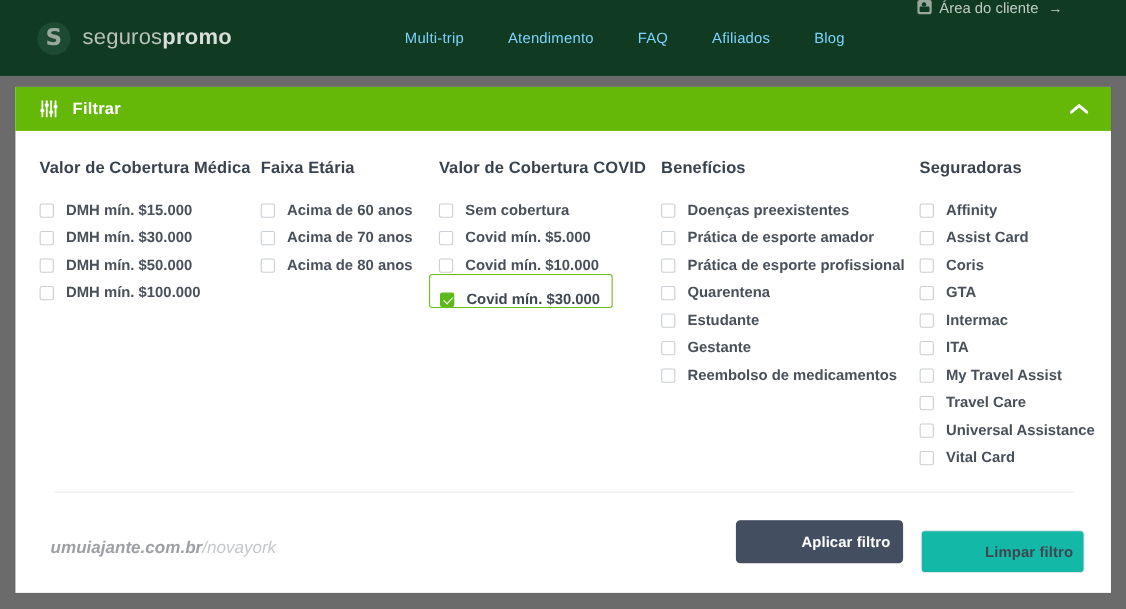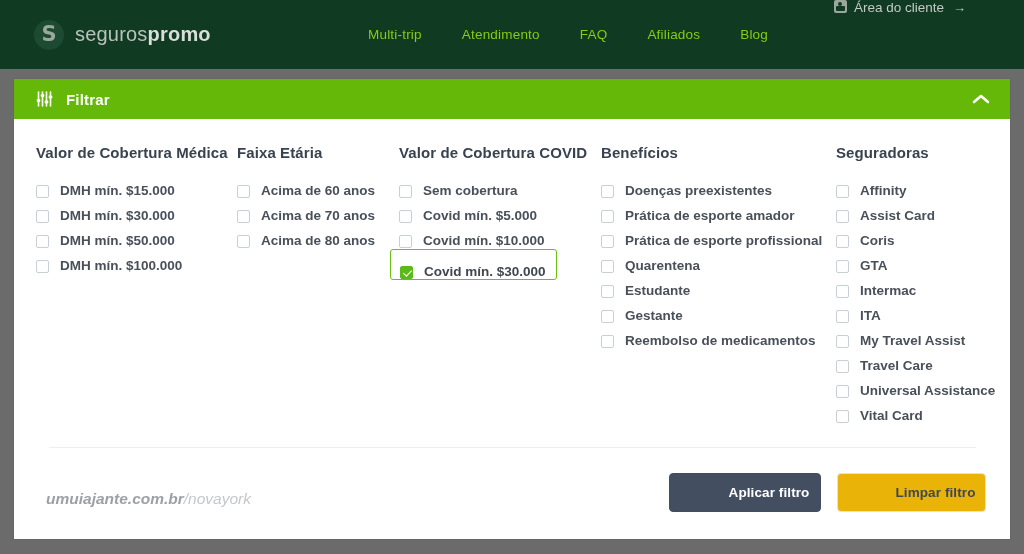--- a/index.html
+++ b/index.html
@@ -31,21 +31,21 @@
   .brand-name {
     margin-left: 11px; font-size: 20px; color: #b9c2ba; letter-spacing: .2px;
   }
   .brand-name b { color: #d8ded8; }
 
   .nav {
     position: absolute; left: 368px; top: 0; height: 69px;
     display: flex; align-items: center; gap: 40px;
   }
   .nav a {
-    color: #84cc16; font-size: 13.5px; text-decoration: none; letter-spacing: .2px;
+    color: #7dd3fc; font-size: 13.5px; text-decoration: none; letter-spacing: .2px;
   }
   .client-area {
     position: absolute; right: 58px; top: 0; height: 69px;
     display: flex; align-items: flex-start; gap: 7px;
     color: #c2cbc3; font-size: 13.5px; cursor: pointer;
   }
   .ca-icon {
     width: 13px; height: 13px; background: #9aa79d; border-radius: 2px;
     position: relative; flex: none;
   }
@@ -132,21 +132,21 @@
   }
   .btn {
     height: 39px; border-radius: 4px; font-size: 13.5px; font-weight: bold;
     display: flex; align-items: center; justify-content: center;
     cursor: pointer; letter-spacing: .1px; padding-left: 48px;
   }
   .btn-apply {
     width: 152px; background: #434f60; color: #ffffff; border: 1px solid #434f60;
   }
   .btn-clear {
-    width: 149px; background: #eab308; color: #3f4751; border: 1px solid #dfe2e6;
+    width: 149px; background: #14b8a6; color: #3f4751; border: 1px solid #dfe2e6; margin-top: 9px;
   }
 
   .watermark {
     position: absolute; left: 32px; bottom: 31px;
     font-size: 15.5px; color: #b9bcbf; white-space: nowrap;
   }
   .watermark b { color: #9da1a5; font-weight: bold; font-style: italic; }
   .watermark i { font-style: italic; color: #c5c8cb; }
 </style>
 </head>

